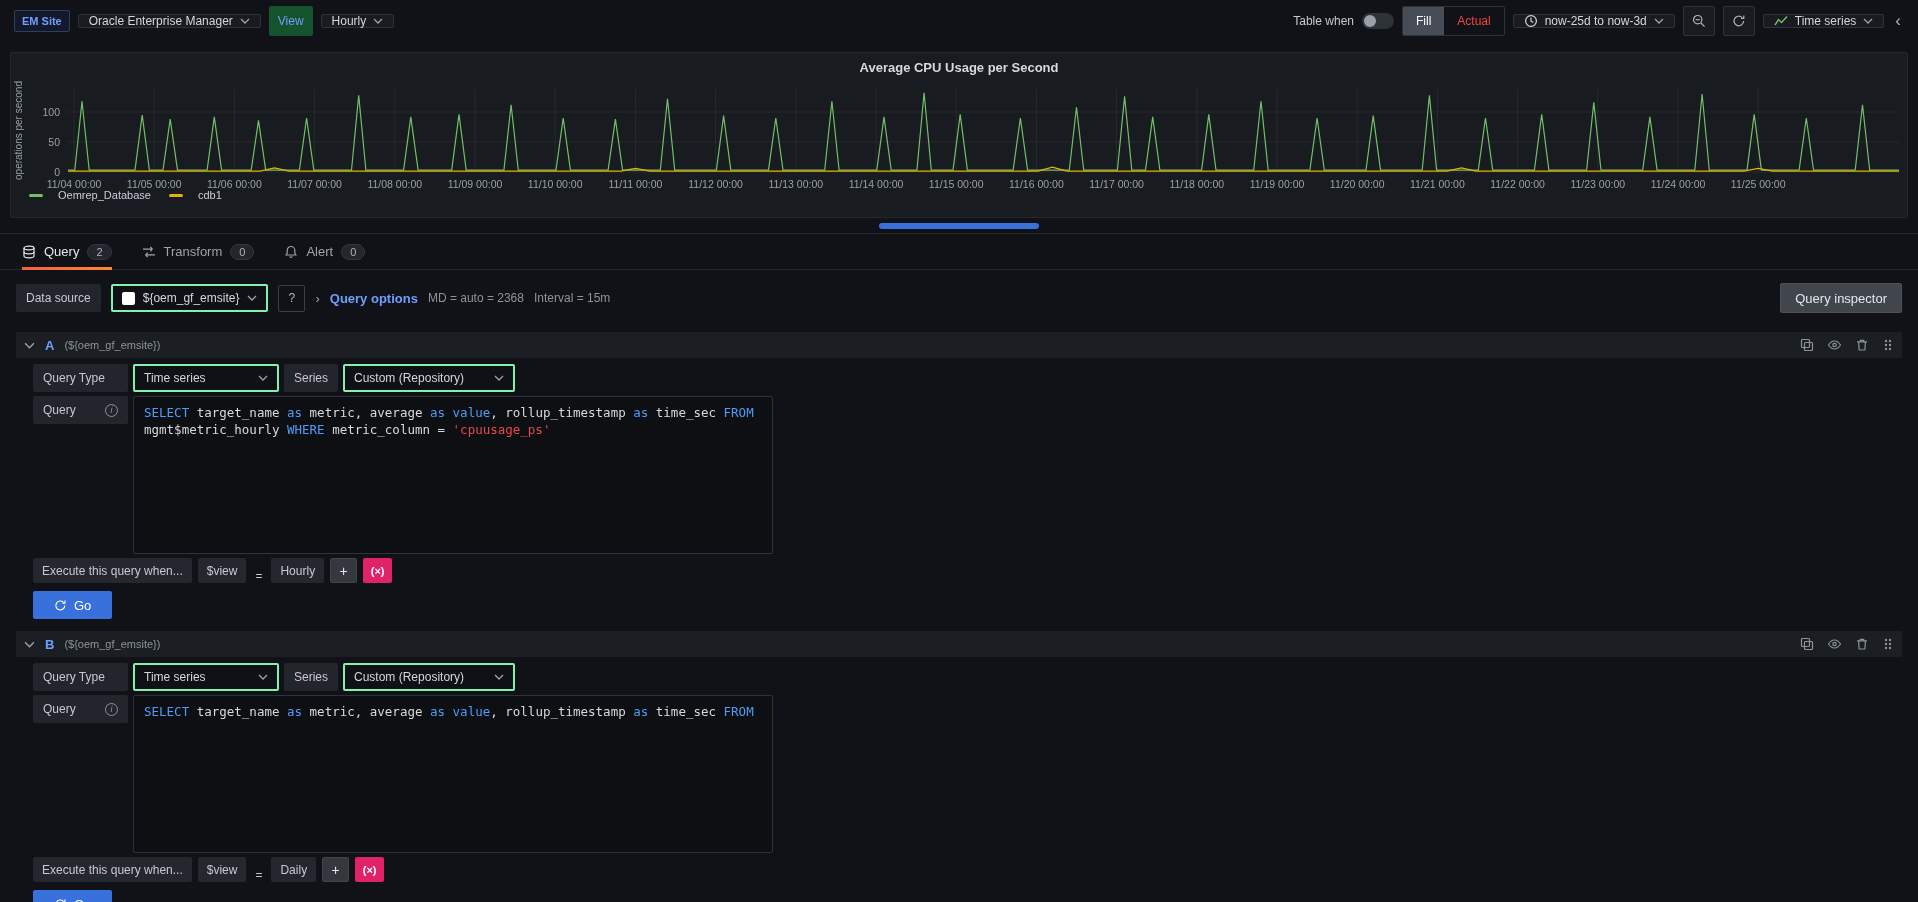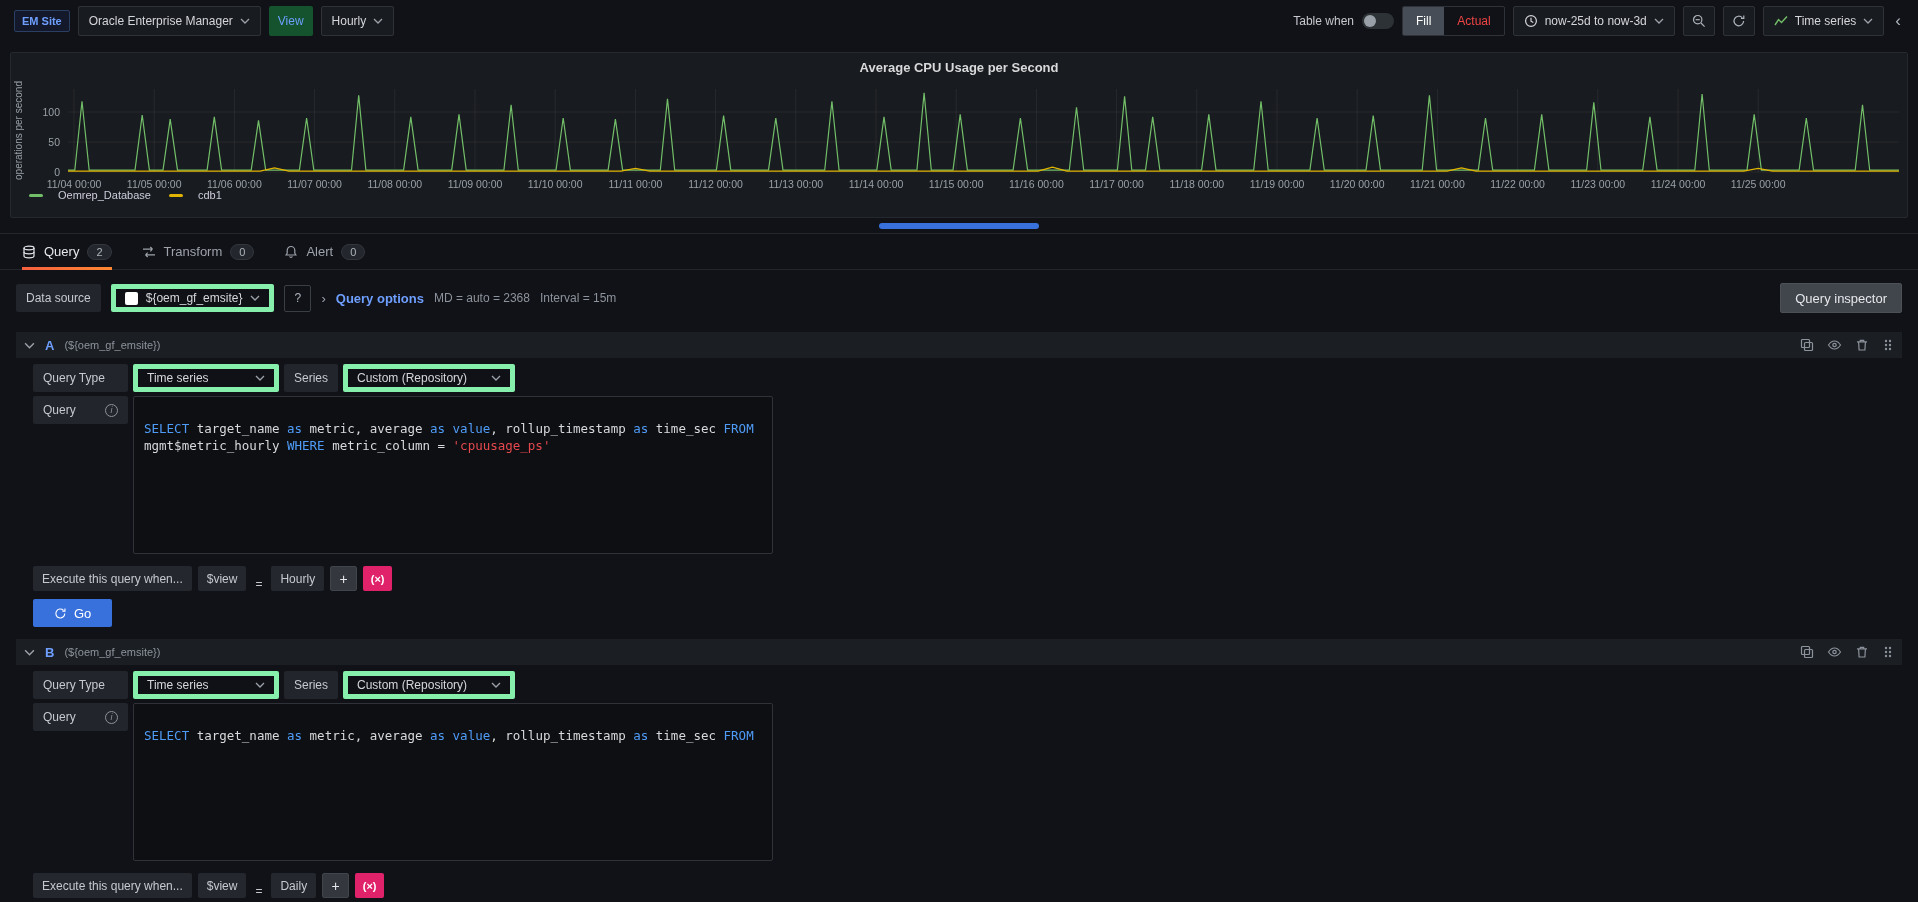--- a/index.html
+++ b/index.html
@@ -8,21 +8,21 @@
     width:1918px; height:902px; overflow:hidden;
     background:#111217; color:#ccccdc;
     font-family:"Liberation Sans", sans-serif; font-size:12px;
   }
   button { font-family:inherit; cursor:pointer; }
 
   
   .topbar { height:42px; display:flex; align-items:center; gap:8px; padding:0 14px; }
   .site-badge { color:#6e9fff; background:#13192a; border:1px solid #2b3f63; border-radius:2px;
     font-size:11px; font-weight:700; padding:4px 7px; cursor:pointer; }
-  .tb-chip { display:inline-flex; align-items:center; gap:7px; height:30px; padding:0 10px;
+  .tb-chip { display:inline-flex; align-items:center; gap:7px; height:14px; padding:0 10px;
     background:#181b1f; border:1px solid #2f3339; border-radius:2px; color:#d5d6dc; font-size:12px; }
   .var-label { height:30px; display:inline-flex; align-items:center; padding:0 9px;
     background:#14532d; color:#6e9fff; font-size:12px; border-radius:2px; }
   .flex-spacer { flex:1; }
   .tv-label { color:#c7c9d1; font-size:12px; }
   .toggle { width:32px; height:16px; border-radius:9px; background:#2c3235; position:relative; cursor:pointer; }
   .toggle .knob { position:absolute; top:2px; left:2px; width:12px; height:12px; border-radius:50%; background:#9aa0a8; }
   .seg { display:flex; height:30px; border:1px solid #2f3339; border-radius:2px; overflow:hidden; }
   .seg button { border:none; background:transparent; color:#ef4444; font-size:12px; padding:0 13px; }
   .seg button.on { background:#474d56; color:#ffffff; }
@@ -55,21 +55,21 @@
   .tab.active::after { content:""; position:absolute; left:0; right:0; bottom:-1px; height:3px;
     background:linear-gradient(90deg,#f55f3e,#ff8833); }
   .count-pill { background:#23262c; border:1px solid #33363d; border-radius:9px; font-size:11px;
     padding:1px 8px; color:#aeb4bc; }
 
   
   .editor { padding:12px 16px 0; }
   .ds-row { display:flex; align-items:center; gap:10px; height:32px; margin-bottom:18px; }
   .label-chip { background:#22252b; border-radius:2px; height:28px; display:inline-flex; align-items:center;
     gap:7px; padding:0 10px; font-size:12px; color:#c7c9d1; }
-  .input-like { background:#0f1116; border:5px solid #86efac; border-radius:2px; height:28px;
+  .input-like { background:#0f1116; border:2px solid #86efac; border-radius:2px; height:28px;
     display:inline-flex; align-items:center; gap:8px; padding:0 9px; font-size:12px; color:#d5d6dc; cursor:pointer; }
   .ds-logo { width:13px; height:13px; background:#ffffff; border-radius:2px; }
   .sq-btn { width:27px; height:27px; display:flex; align-items:center; justify-content:center;
     background:transparent; border:1px solid #3a3e45; border-radius:2px; color:#aeb4bc; font-size:12px; }
   .qo-chevron { color:#9da2ab; font-size:13px; }
   .link { color:#6e9fff; font-size:13px; cursor:pointer;font-weight:bold; }
   .meta { color:#8d939c; font-size:12px; }
   .inspector-btn { margin-left:auto; background:#41464d; border:1px solid #4c5057; border-radius:2px;
     height:30px; padding:0 14px; font-size:13px; color:#e6e7eb; }
 
@@ -85,24 +85,24 @@
   .qbody { margin-left:17px; }
   .row { display:flex; align-items:center; gap:5px; margin-bottom:4px; }
   .row.top { align-items:flex-start; }
   .w95 { width:95px; }
   .sel-qt { width:146px; justify-content:space-between; }
   .sel-series { width:172px; justify-content:space-between; }
   .info-circle { width:13px; height:13px; border:1px solid #8d939c; border-radius:50%;
     display:inline-flex; align-items:center; justify-content:center; font-size:9px; color:#8d939c;
     font-style:italic; margin-left:auto; }
   .sql-box { width:640px; height:158px; background:#0d0f13; border:1px solid #2f3339; border-radius:2px;
-    padding:24px 10px; font-family:"DejaVu Sans Mono", monospace; font-size:12.5px; line-height:1.35;
+    padding:8px 10px; font-family:"DejaVu Sans Mono", monospace; font-size:12.5px; line-height:1.35;
     color:#d8d9da; cursor:text; }
   .tok-k { color:#4f9cf8; } .tok-p { color:#d8d9da; } .tok-s { color:#e5484d; }
-  .exec-row { display:flex; align-items:flex-end; gap:6px; margin-top:12px; }
+  .exec-row { display:flex; align-items:flex-end; gap:6px; margin-top:4px; }
   .mini-chip { background:#24272d; border-radius:2px; height:25px; padding:0 9px; font-size:12px;
     display:inline-flex; align-items:center; color:#c7c9d1; cursor:pointer; border:none; }
   .op-text { color:#c7c9d1; padding:0 3px; }
   .plus-btn { background:#34373d; border:1px solid #40444b; width:27px; height:25px; border-radius:2px;
     color:#e6e7eb; font-size:14px; display:inline-flex; align-items:center; justify-content:center; }
   .remove-btn { background:#e0226a; border:none; width:29px; height:25px; border-radius:2px;
     color:#ffffff; font-size:11px; font-weight:700; display:inline-flex; align-items:center; justify-content:center; }
   .go-btn { margin-top:8px; background:#3871dc; border:none; color:#ffffff; height:28px; padding:0 21px;
     border-radius:2px; display:inline-flex; align-items:center; gap:7px; font-size:13px; font-weight:500; }
 </style>

